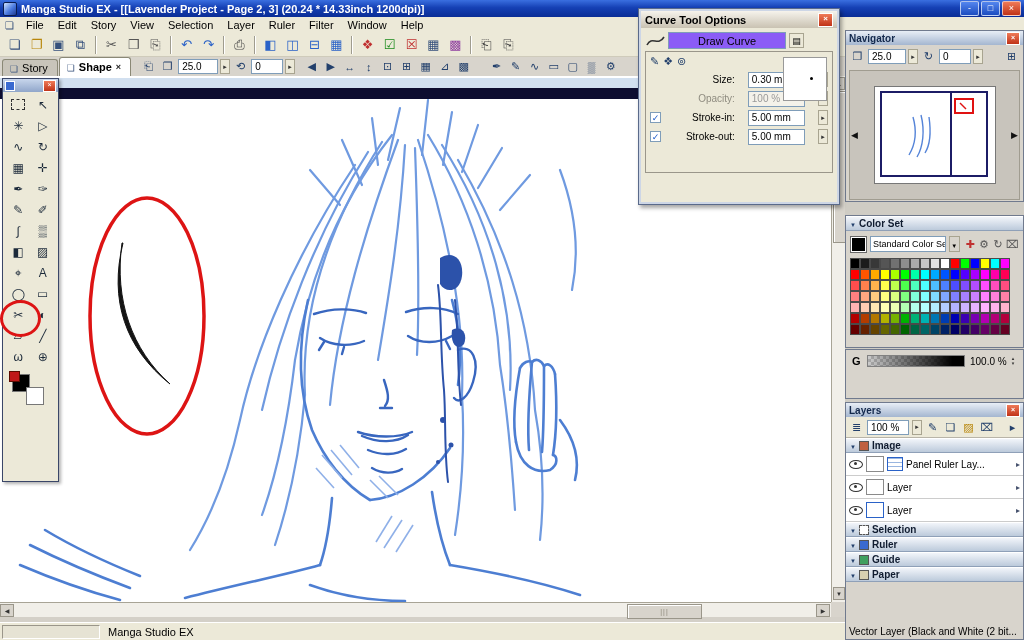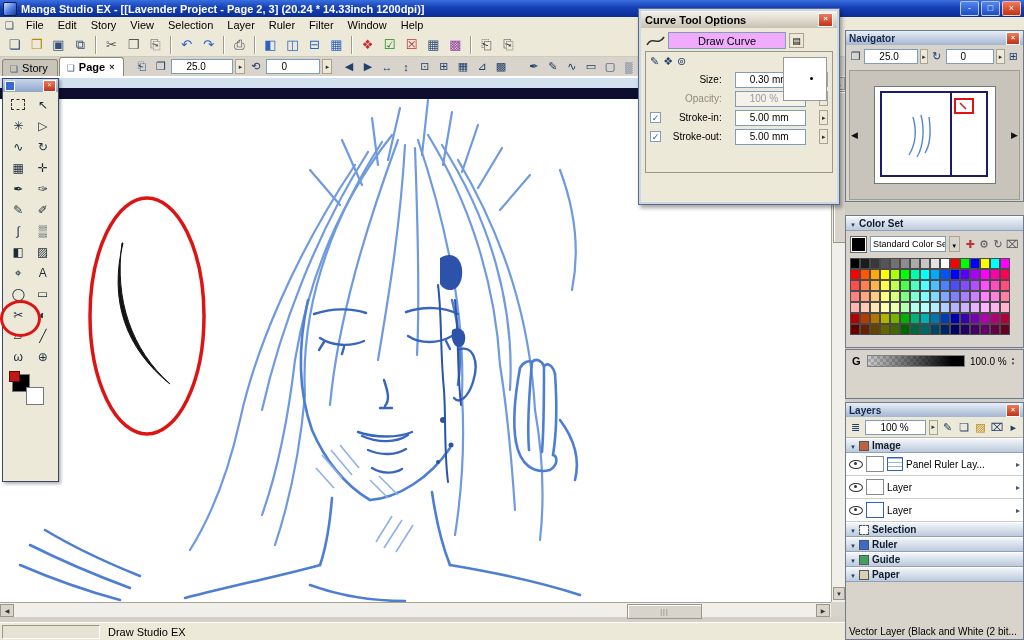--- a/index.html
+++ b/index.html
@@ -28,21 +28,21 @@
   
   .row2{position:absolute;top:57px;left:0;width:1024px;height:19px;background:#d8d4cc;display:flex;align-items:flex-end;}
   .tabs{display:flex;align-items:flex-end;height:19px;margin-left:2px;}
   .tab{height:16px;padding:0 9px 0 7px;display:flex;align-items:center;gap:4px;background:#c8c4ba;
     border:1px solid #8a8876;border-bottom:none;border-radius:3px 3px 0 0;margin-right:1px;}
   .tab.active{background:#fff;font-weight:bold;height:18px;}
   .i-page::before{content:"❏";font-size:9px;color:#35507c;}
   .tab-close{font-size:9px;font-weight:bold;color:#222;}
   .row2-tools{display:flex;align-items:center;height:19px;gap:2px;padding-left:8px;flex:1;}
   .r2i{width:17px;height:16px;display:flex;align-items:center;justify-content:center;font-size:11px;color:#23406c;}
-  .valbox{background:#fff;border:1px solid #7f9db9;height:13px;font-size:10px;display:flex;align-items:center;padding:0 14px;}
+  .valbox{background:#fff;border:1px solid #7f9db9;height:13px;font-size:10px;display:flex;align-items:center;padding:0 3px;}
   .spinbtn{width:10px;height:15px;background:#ece9d8;border:1px solid #a8a490;font-size:7px;display:flex;
     align-items:center;justify-content:center;color:#333;box-sizing:border-box;}
   .i-spin::before{content:"▸";}
   .i-dd::before{content:"▼";font-size:6px;}
   
   .canvas{position:absolute;top:76px;left:0;width:831px;height:526px;background:#fff;overflow:hidden;}
   .vscroll{position:absolute;top:76px;left:831px;width:14px;height:526px;background:#f1efe9;border-left:1px solid #a8a496;box-sizing:border-box;}
   .hscroll{position:absolute;top:602px;left:0;width:831px;height:15px;background:#f1efe9;border-top:1px solid #a8a496;box-sizing:border-box;}
   .sbtn{position:absolute;background:#d8d4cc;border:1px solid #9a968a;display:flex;align-items:center;
     justify-content:center;font-size:6px;color:#333;box-sizing:border-box;}
@@ -71,21 +71,21 @@
   .bgsw{position:absolute;left:23px;top:16px;width:16px;height:16px;background:#fff;border:1px solid #777;}
   .tool-ring{position:absolute;left:0;top:300px;width:35px;height:31px;border:3px solid #dd1414;border-radius:50%;z-index:6;}
   
   .dlg{position:absolute;left:638px;top:8px;width:202px;height:197px;background:#ece9d8;border:1px solid #5a6a8a;
     box-shadow:inset 0 0 0 2px #cdd6e6,2px 3px 4px rgba(0,0,0,.35);z-index:10;box-sizing:border-box;}
   .dlg-title{height:15px;background:linear-gradient(#f6f3ec,#c9c2b2);display:flex;align-items:center;padding:1px 4px;
     font-weight:bold;font-size:11px;margin:2px 2px 0 2px;}
   .dlg-close{margin-left:auto;width:13px;height:12px;background:linear-gradient(#ef7a58,#c03318);border:1px solid #fff;
     color:#fff;font-size:8px;line-height:10px;text-align:center;}
   .dlg-row1{display:flex;align-items:center;gap:3px;padding:4px 6px 2px;}
-  .combo{width:118px;height:17px;background:#f0abfc;border:1px solid #7f9db9;display:flex;align-items:center;
+  .combo{width:118px;height:17px;background:#8b5cf6;border:1px solid #7f9db9;display:flex;align-items:center;
     justify-content:center;font-size:11px;box-sizing:border-box;}
   .combo-side{width:15px;height:15px;border:1px solid #a8a490;background:#ece9d8;font-size:9px;display:flex;
     align-items:center;justify-content:center;box-sizing:border-box;}
   .dlg-tabs{display:flex;padding:4px 6px 0;position:relative;z-index:1;}
   .dtab{height:15px;padding:0 7px;display:flex;align-items:center;font-size:10px;background:#d6d2c6;
     border:1px solid #8a8876;border-bottom:none;border-radius:2px 2px 0 0;margin-right:1px;}
   .dtab.selected{background:#ece9d8;font-weight:bold;margin-bottom:-1px;height:16px;}
   .dlg-page{margin:0 6px 4px;border:1px solid #9a968a;position:relative;height:122px;background:#ece9d8;padding:2px 4px;box-sizing:border-box;}
   .dlg-icons{display:flex;gap:4px;padding:1px 0 2px;}
   .dlg-icons span{font-size:11px;color:#23406c;}
@@ -292,21 +292,21 @@
     </div>
 
   <div class="row2">
     <span class="tabs">
       <span class="tab">
         <span class="i-page"></span>
         <span>Story</span>
       </span>
       <span class="tab active">
         <span class="i-page"></span>
-        <span>Page</span>
+        <span>Shape</span>
         <span class="tab-close">×</span>
       </span>
     </span>
     <span class="row2-tools">
       <span style="display:flex;gap:2px">
 
       <span class="r2i">
             <span>⎗</span>
           </span>
           <span class="r2i">
@@ -491,21 +491,21 @@
   </div>
   <div class="hscroll">
     <span class="sbtn i-left" style="left:0;top:1px;width:14px;height:13px"></span>
     <span class="hthumb"></span>
     <span class="sbtn i-right" style="left:816px;top:1px;width:14px;height:13px"></span>
   </div>
   <div class="scorner"></div>
 
   <div class="statusbar">
     <span class="status-cell"></span>
-    <span>Draw Studio EX</span>
+    <span>Manga Studio EX</span>
   </div>
 
   <div class="toolbox">
     <div class="tbx-title">
       <span class="tbx-ic"></span>
       <span class="mini-close">×</span>
     </div>
     <div class="tbx-tools">
 
     <span class="tool boxed">

